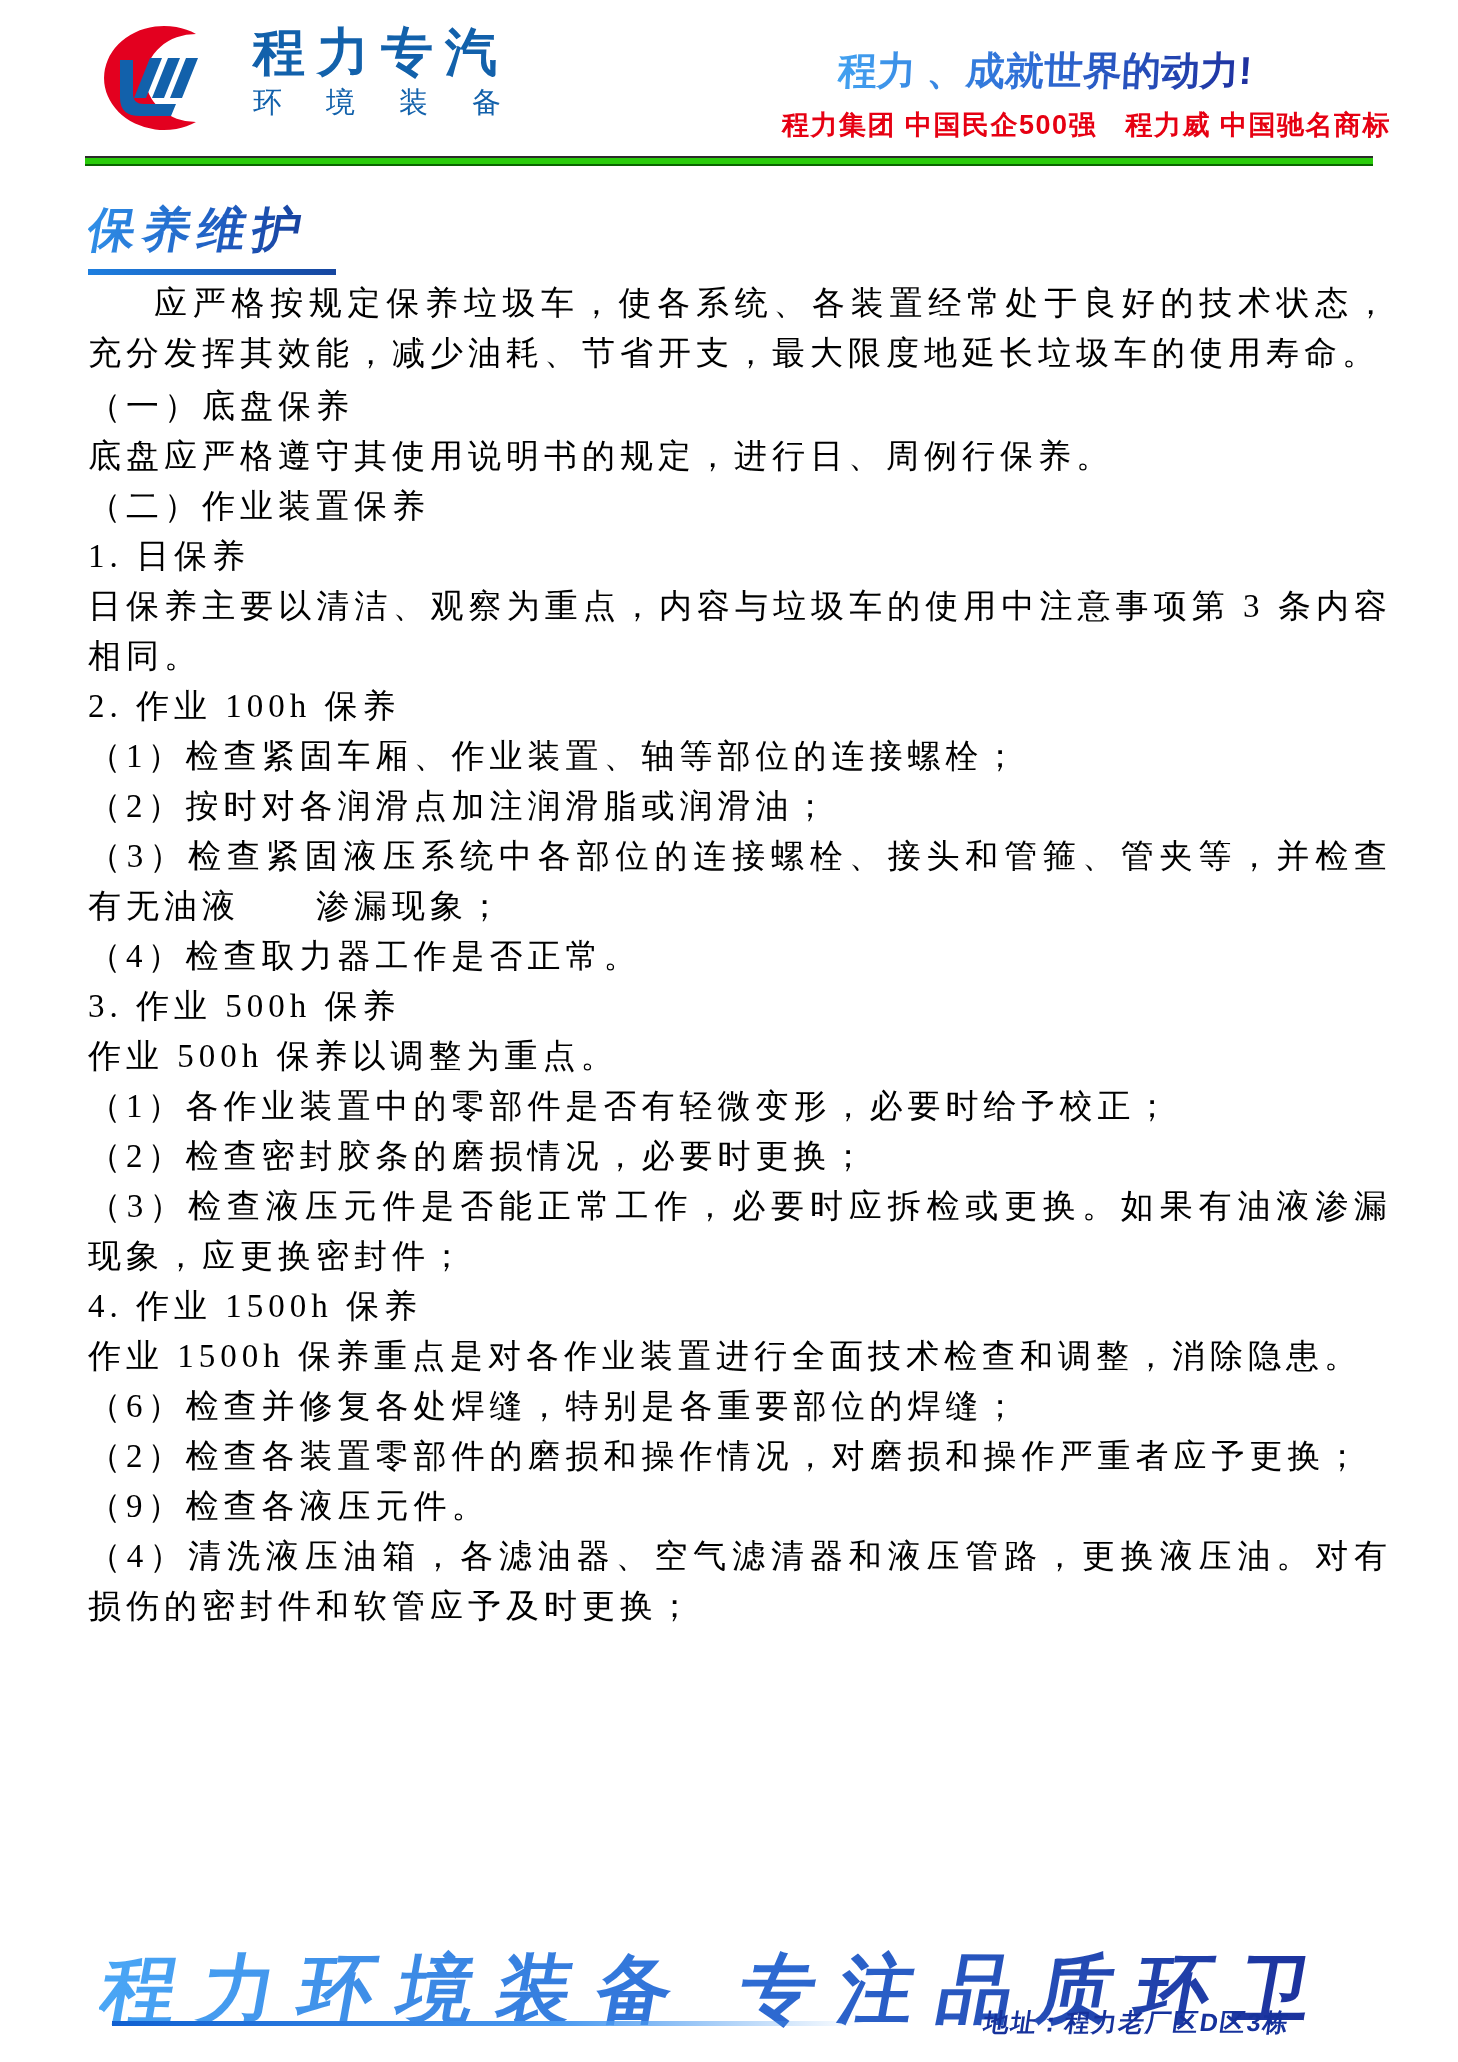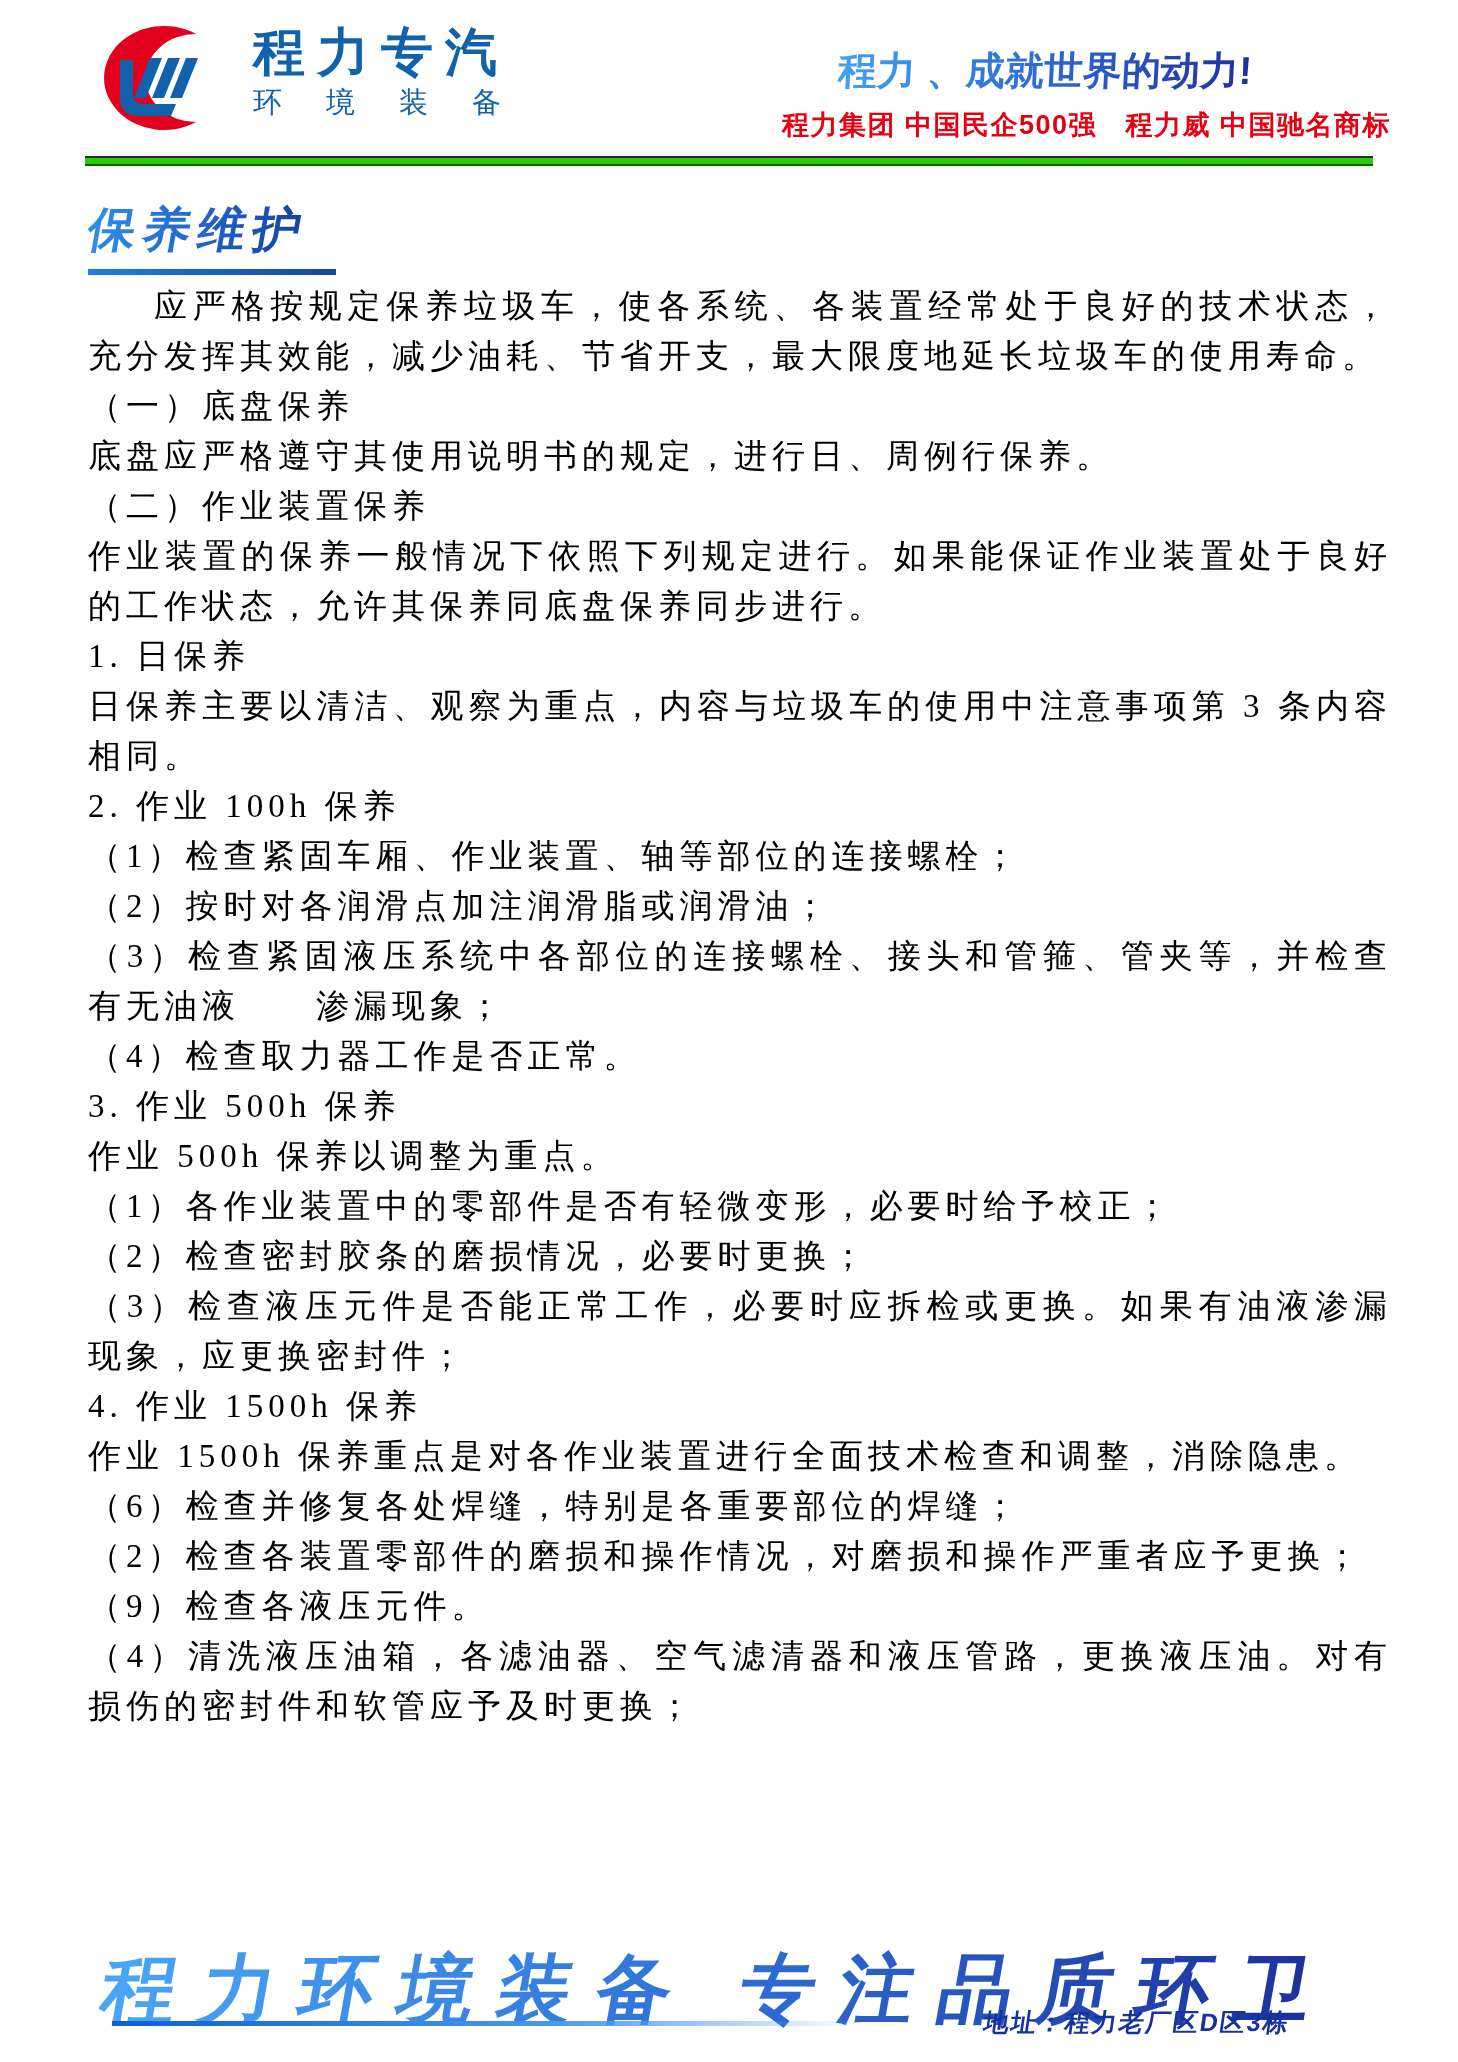--- a/index.html
+++ b/index.html
@@ -28,21 +28,21 @@
          -webkit-background-clip:text;background-clip:text;color:transparent;
          transform:skewX(-10deg);}
   .title-underline{margin-top:7px;height:6px;width:248px;
                    background:linear-gradient(90deg,#1e7fe0,#1646a0);}
 
   
   .body-text{position:absolute;top:281px;left:88px;width:1304px;
              font-family:"Liberation Serif","DejaVu Serif",serif;
              font-size:33px;line-height:50px;color:#000;text-align:justify;letter-spacing:5px;}
   .body-text p{margin:0;padding:0;}
-  .body-text p.indent{text-indent:2em;}
+  .body-text p.indent{text-indent:2em;font-family:Liberation Mono, monospace;}
 
   
   .footer-slogan{position:absolute;left:102px;top:1940px;font-size:75px;font-weight:900;
                  letter-spacing:24px;white-space:nowrap;
                  background:linear-gradient(90deg,#4aa6f5 0%,#2f6fd6 50%,#1b2f9a 100%);
                  -webkit-background-clip:text;background-clip:text;color:transparent;
                  transform:skewX(-10deg);}
   .footer-line{position:absolute;left:112px;top:2021px;width:748px;height:5px;
                background:linear-gradient(90deg,#0f5fd0 0%,#4a9af0 60%,rgba(255,255,255,0) 100%);}
   .footer-address{position:absolute;left:984px;top:2006px;font-size:25px;font-weight:900;color:#16329c;
@@ -77,21 +77,20 @@
   <div class="title-wrap">
     <div class="title">保养维护</div>
     <div class="title-underline"></div>
   </div>
 
   <div class="body-text">
     <p class="indent">应严格按规定保养垃圾车，使各系统、各装置经常处于良好的技术状态，充分发挥其效能，减少油耗、节省开支，最大限度地延长垃圾车的使用寿命。</p>
     <p>（一）底盘保养</p>
     <p>底盘应严格遵守其使用说明书的规定，进行日、周例行保养。</p>
     <p>（二）作业装置保养</p>
-    <p>作业装置的保养一般情况下依照下列规定进行。如果能保证作业装置处于良好的工作状态，允许其保养同底盘保养同步进行。</p>
     <p>1. 日保养</p>
     <p>日保养主要以清洁、观察为重点，内容与垃圾车的使用中注意事项第 3 条内容相同。</p>
     <p>2. 作业 100h 保养</p>
     <p>（1）检查紧固车厢、作业装置、轴等部位的连接螺栓；</p>
     <p>（2）按时对各润滑点加注润滑脂或润滑油；</p>
     <p>（3）检查紧固液压系统中各部位的连接螺栓、接头和管箍、管夹等，并检查有无油液　　渗漏现象；</p>
     <p>（4）检查取力器工作是否正常。</p>
     <p>3. 作业 500h 保养</p>
     <p>作业 500h 保养以调整为重点。</p>
     <p>（1）各作业装置中的零部件是否有轻微变形，必要时给予校正；</p>

